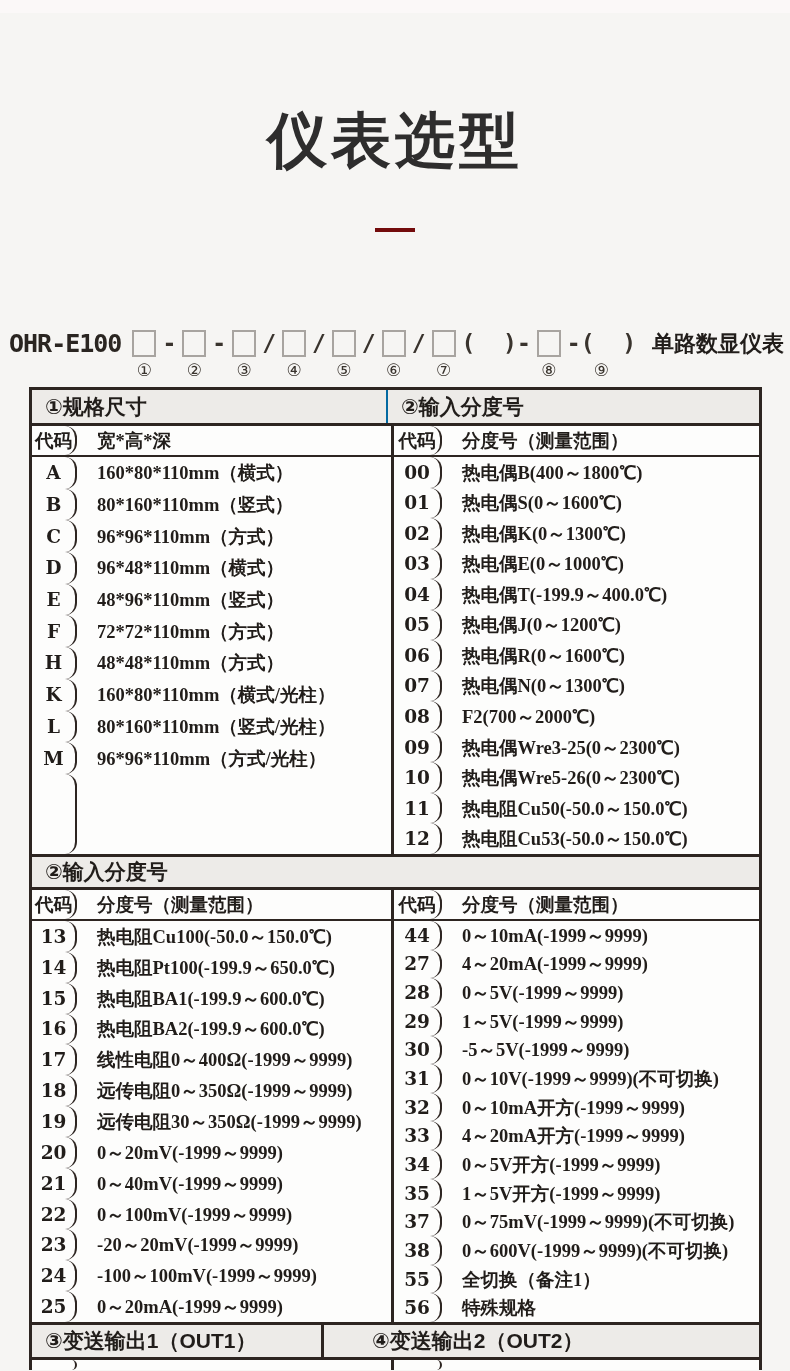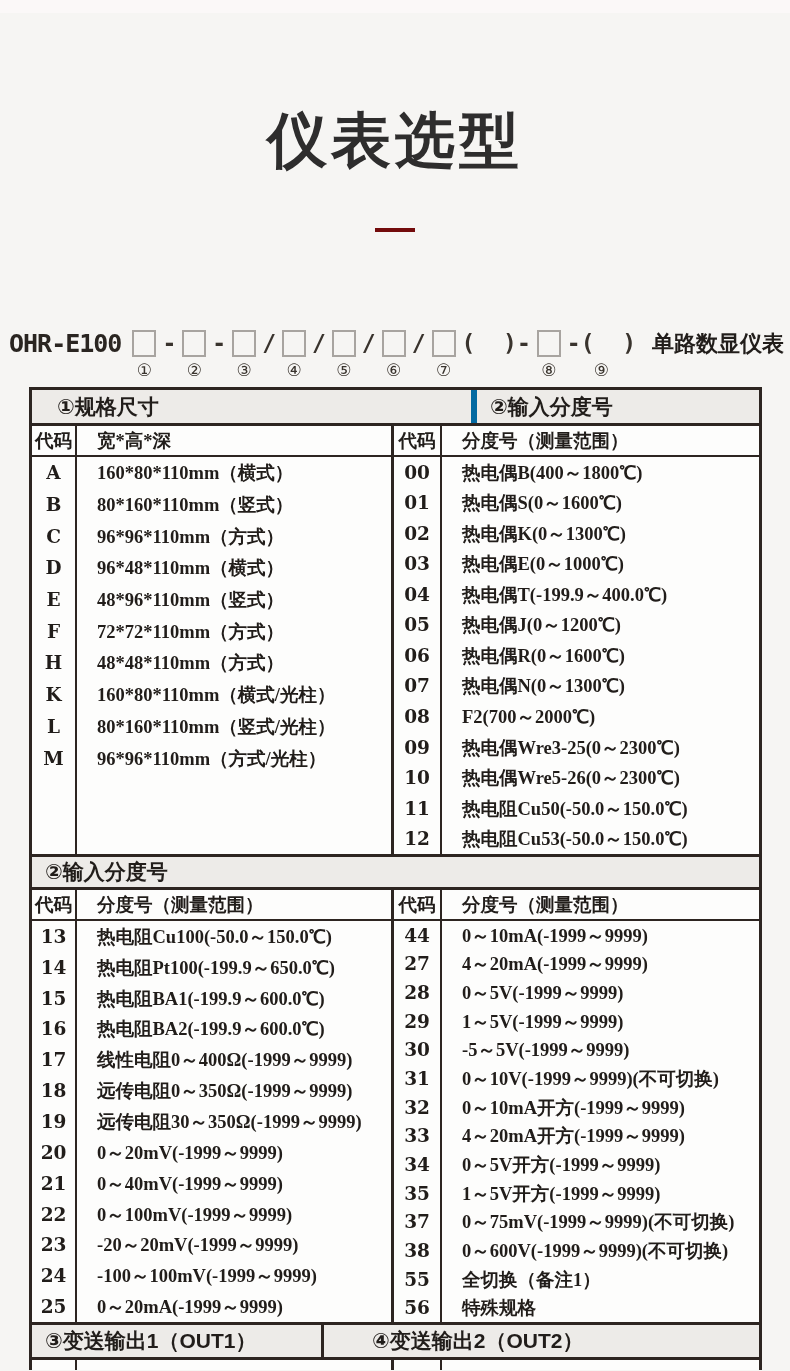--- a/index.html
+++ b/index.html
@@ -49,40 +49,40 @@
     display:flex;flex-direction:column;
   }
   .trow{display:flex;box-sizing:border-box;}
   .sec-hdr{
     flex:0 0 36px;border-bottom:3px solid #2d2521;
     background:#edebe8;
     font-weight:bold;font-size:21px;
   }
   .sec-hdr.with-top{flex-basis:36px;border-top:3px solid #2d2521;}
   .sec-hdr .hcell{display:flex;align-items:center;padding-left:13px;box-sizing:border-box;}
-  .sec-hdr .hcell.lt{width:433px;border-right:6px solid #0369a1;margin-left:12px;}
+  .sec-hdr .hcell.lt{width:356px;border-right:2px solid #0369a1;}
   .sec-hdr .hcell.rt{flex:1;}
   .sec-hdr .hcell.full{flex:1;}
   .colhdr{flex:0 0 31px;border-bottom:2px solid #2d2521;}
   .databand{display:flex;box-sizing:border-box;}
   .half{display:flex;flex-direction:column;box-sizing:border-box;}
   .half.lt{width:362px;border-right:3px solid #2d2521;}
   .half.rt{flex:1;}
   .rows{display:contents;}
   .row{
     display:flex;align-items:center;flex:1 1 auto;min-height:0;
     font-family:"DejaVu Serif","Liberation Serif",serif;
     font-weight:bold;font-size:18.5px;white-space:nowrap;
   }
   .h-s1l .row{flex:0 0 31.7px;}
   .row.filler{flex:1 1 auto;}
   .code{
     flex:0 0 45px;width:45px;align-self:stretch;box-sizing:border-box;
     border-right:2px solid #2d2521;
-    display:flex;align-items:center;justify-content:center;
+    display:flex;align-items:center;justify-content:center;border-radius:12px;
   }
   .half.rt .code{flex-basis:48px;width:48px;}
   .desc{padding-left:20px;overflow:hidden;font-family:Liberation Serif, serif;}
   .band-s1{flex:0 0 397px;}
   .band-s2{flex:0 0 401px;}
   .sec3{flex:0 0 38px;border-top:3px solid #2d2521;border-bottom:3px solid #2d2521;
     background:#edebe8;font-weight:bold;font-size:21px;}
   .sec3 .hcell{display:flex;align-items:center;padding-left:13px;box-sizing:border-box;}
   .sec3 .hcell.lt{width:292px;border-right:3px solid #2d2521;}
   .sec3 .hcell.rt{flex:1;padding-left:48px;}

